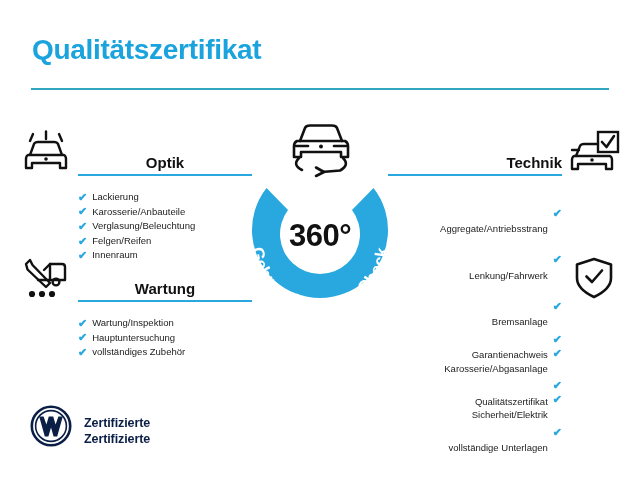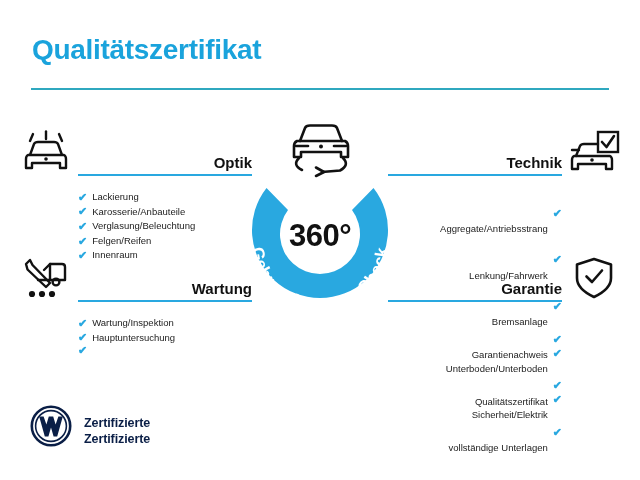--- a/index.html
+++ b/index.html
@@ -66,21 +66,21 @@
   .left .quad-title-wrap  { left: 58px; right: 0; }
   .right .quad-title-wrap { left: 0; right: 58px; }
 
   .quad-title {
     font-size: 15px;
     font-weight: bold;
     color: #111111;
     line-height: 17px;
     padding-bottom: 3px;
   }
-  .left .quad-title  { text-align: right; }
+  .left .quad-title  { text-align: center; }
   .right .quad-title { text-align: right; }
 
   .quad-underline {
     height: 2px;
     background: #29A8E0;
     width: 100%;
   }
 
   .quad-list {
     margin: 8px 0 0 0;
@@ -232,21 +232,21 @@
     <li>
         <span class="chk">✔</span>
         <span class="itm">Lenkung/Fahrwerk</span>
       </li>
     <li>
         <span class="chk">✔</span>
         <span class="itm">Bremsanlage</span>
       </li>
     <li>
         <span class="chk">✔</span>
-        <span class="itm">Unterboden/Unterboden</span>
+        <span class="itm">Karosserie/Abgasanlage</span>
       </li>
     <li>
         <span class="chk">✔</span>
         <span class="itm">Sicherheit/Elektrik</span>
       </li>
   </ul>
 </div>
 
 <div class="quad left row2">
   <div class="quad-head">
@@ -272,36 +272,33 @@
     <li>
         <span class="chk">✔</span>
         <span class="itm">Wartung/Inspektion</span>
       </li>
     <li>
         <span class="chk">✔</span>
         <span class="itm">Hauptuntersuchung</span>
       </li>
     <li>
         <span class="chk">✔</span>
+        <span class="itm">vollständiges Zubehör</span>
       </li>
   </ul>
 </div>
 
 <div class="quad right row2">
   <div class="quad-head">
     <span class="quad-icon">
       <svg viewBox="0 0 52 46" width="52" height="46">
         <path d="M26 3 L43 8.5 L43 22 Q43 33 26 41 Q9 33 9 22 L9 8.5 Z" fill="none" stroke="#111" stroke-width="2.6" stroke-linejoin="round"></path>
         <path d="M18.5 20.5 L24 26 L34 14.5" fill="none" stroke="#111" stroke-width="2.6" stroke-linecap="round" stroke-linejoin="round"></path>
       </svg>
     </span>
-    <div class="quad-title-wrap">
-      <div class="quad-title">Garantie</div>
-      <div class="quad-underline"></div>
-    </div>
   </div>
   <ul class="quad-list">
     <li>
         <span class="chk">✔</span>
         <span class="itm">Garantienachweis</span>
       </li>
     <li>
         <span class="chk">✔</span>
         <span class="itm">Qualitätszertifikat</span>
       </li>

